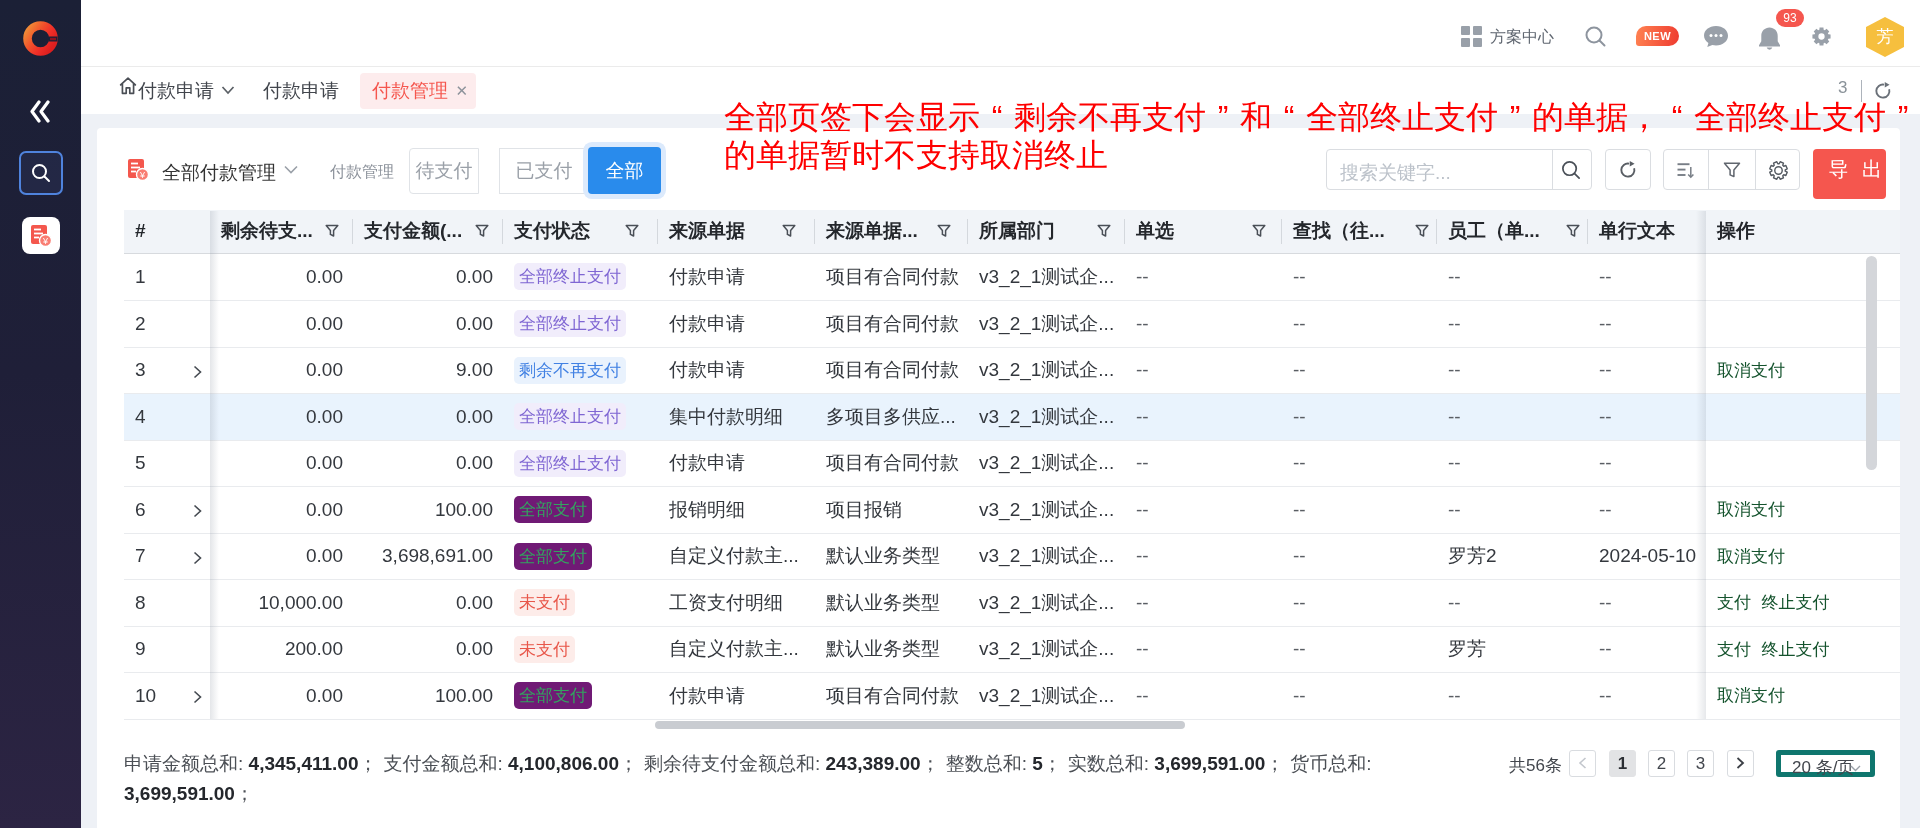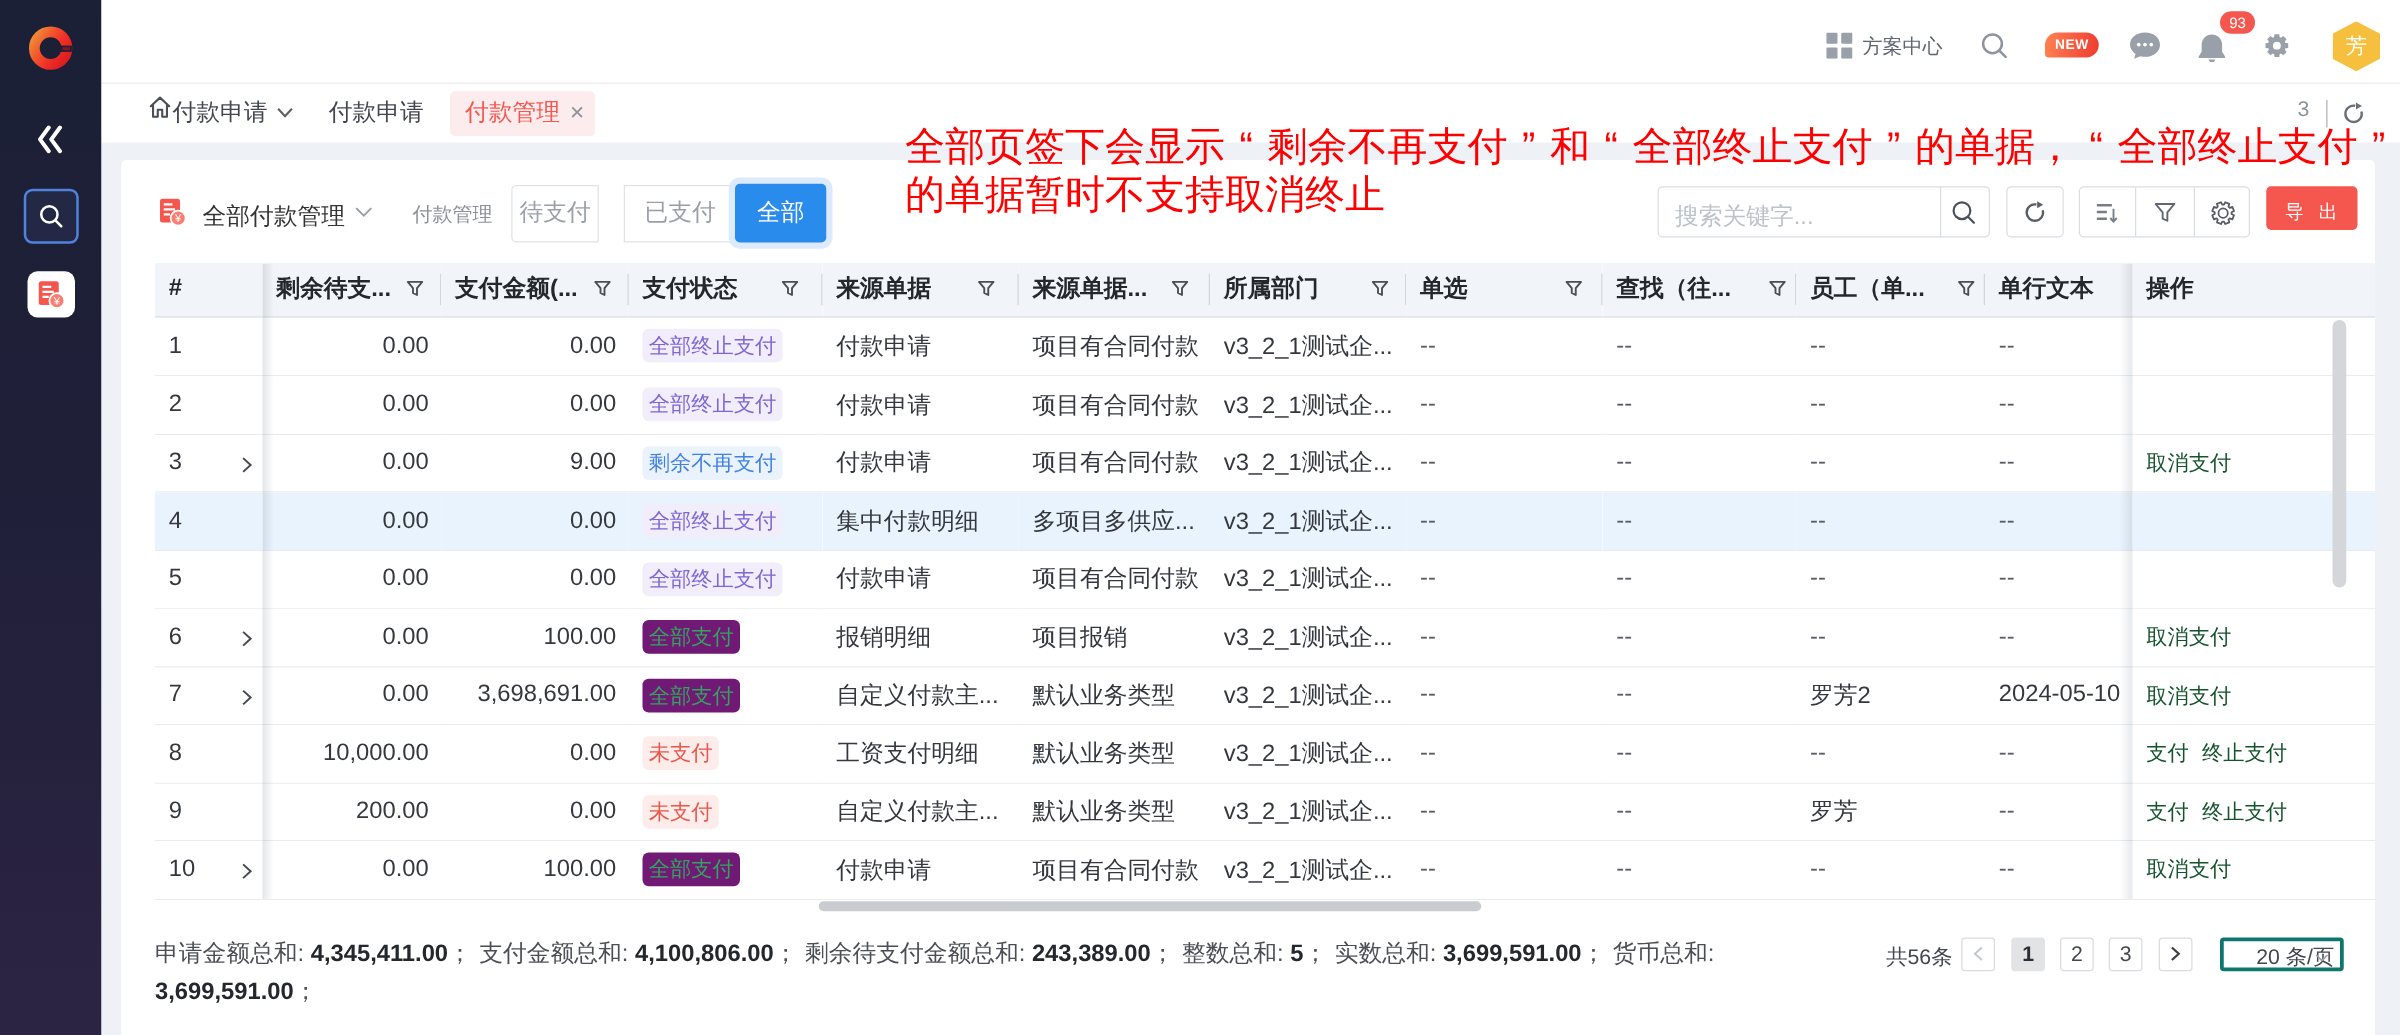--- a/index.html
+++ b/index.html
@@ -40,21 +40,21 @@
 .segbtn { position:absolute; top:148px; height:46px; background:#fff; border:1px solid #e0e3e7; color:#9aa0a8; font-size:19px; text-align:center; line-height:44px; }
 #seg1 { left:409px; width:70px; border-radius:4px 0 0 4px; }
 #seg2 { left:499px; width:90px; }
 #seg3 { left:588px; top:147px; width:73px; height:47px; background:#298bec; border:none; color:#fff; border-radius:4px; line-height:47px; z-index:2; font-size:19px; box-shadow:0 0 0 5px #dceafc; }
 #srch { left:1326px; top:149px; width:266px; height:41px; border:1px solid #dadde1; border-radius:4px; }
 #srch-ph { left:1340px; top:160px; font-size:19px; color:#bcc2ca; }
 #srch-div { left:1552px; top:149px; width:1px; height:41px; background:#dadde1; }
 #rfbtn { left:1605px; top:149px; width:46px; height:41px; border:1px solid #dadde1; border-radius:4px; }
 #grp { left:1663px; top:149px; width:137px; height:41px; border:1px solid #dadde1; border-radius:4px; }
 .grp-div { position:absolute; top:0; width:1px; height:39px; background:#dadde1; }
-#exp { left:1813px; top:149px; width:73px; height:35px; background:#f5564e; border-radius:4px; color:#fff; font-size:15px; text-align:center; line-height:41px; letter-spacing:4px; padding-left:3px; }
+#exp { left:1813px; top:149px; width:73px; height:50px; background:#f5564e; border-radius:4px; color:#fff; font-size:20px; text-align:right; line-height:41px; letter-spacing:4px; padding-left:3px; }
 
 
 #tbl { left:124px; top:210px; width:1776px; border-collapse:collapse; table-layout:fixed; font-size:19px; color:#34383e; }
 #tbl th { height:43px; background:#f1f4f8; font-weight:bold; color:#24272c; text-align:left; padding:0 0 0 11px; border-bottom:1px solid #d7dade; position:relative; font-size:19px; }
 #tbl td { height:46.5px; border-bottom:1px solid #e9ebee; padding:0 10px 0 11px; background:#fff; white-space:nowrap; overflow:hidden; position:relative; }
 #tbl td.num { text-align:right; }
 #tbl tr.hl td { background:#e9f3fd; }
 #tbl tr:nth-child(2) td { height:47.5px; }
 .vdiv:after { content:""; position:absolute; right:0; top:9px; width:1px; height:25px; background:#d4d8dd; }
 .funnel { position:absolute; top:14px; }
@@ -70,21 +70,21 @@
 #hscroll { left:655px; top:721px; width:530px; height:8px; background:#c9ccd1; border-radius:4px; }
 #vscroll { left:1866px; top:256px; width:11px; height:214px; background:#d4d6da; border-radius:6px; }
 
 
 #foot { left:124px; top:749px; font-size:19px; color:#4b4f55; line-height:30px; }
 #foot b { color:#24272c; }
 #pg { left:1509px; top:750px; height:27px; font-size:17px; color:#42464d; white-space:nowrap; }
 .gap { display:inline-block; width:6px; }
 .q { display:inline-block; width:34px; text-align:center; }
 .pbtn { position:absolute; top:0; width:27px; height:27px; border:1px solid #d9dce0; border-radius:3px; background:#fff; text-align:center; line-height:25px; font-size:17px; }
-#pgsel { position:absolute; left:267px; top:0; width:99px; height:27px; border:3px solid #0f766e; border-radius:3px; line-height:25px; padding-left:26px; font-size:17px; }
+#pgsel { position:absolute; left:267px; top:0; width:99px; height:27px; border:5px solid #0f766e; border-radius:3px; line-height:25px; padding-left:11px; font-size:17px; }
 
 
 #anno { left:724px; top:98px; width:1280px; font-size:32px; line-height:38px; color:#fe0000; font-weight:400; z-index:40; }
 </style>
 </head>
 <body>
 <div class="abs" id="page"></div>
 <div class="abs" id="card"></div>
 <div class="abs" id="sidebar"></div>
 <div class="abs" id="topbar"></div>

